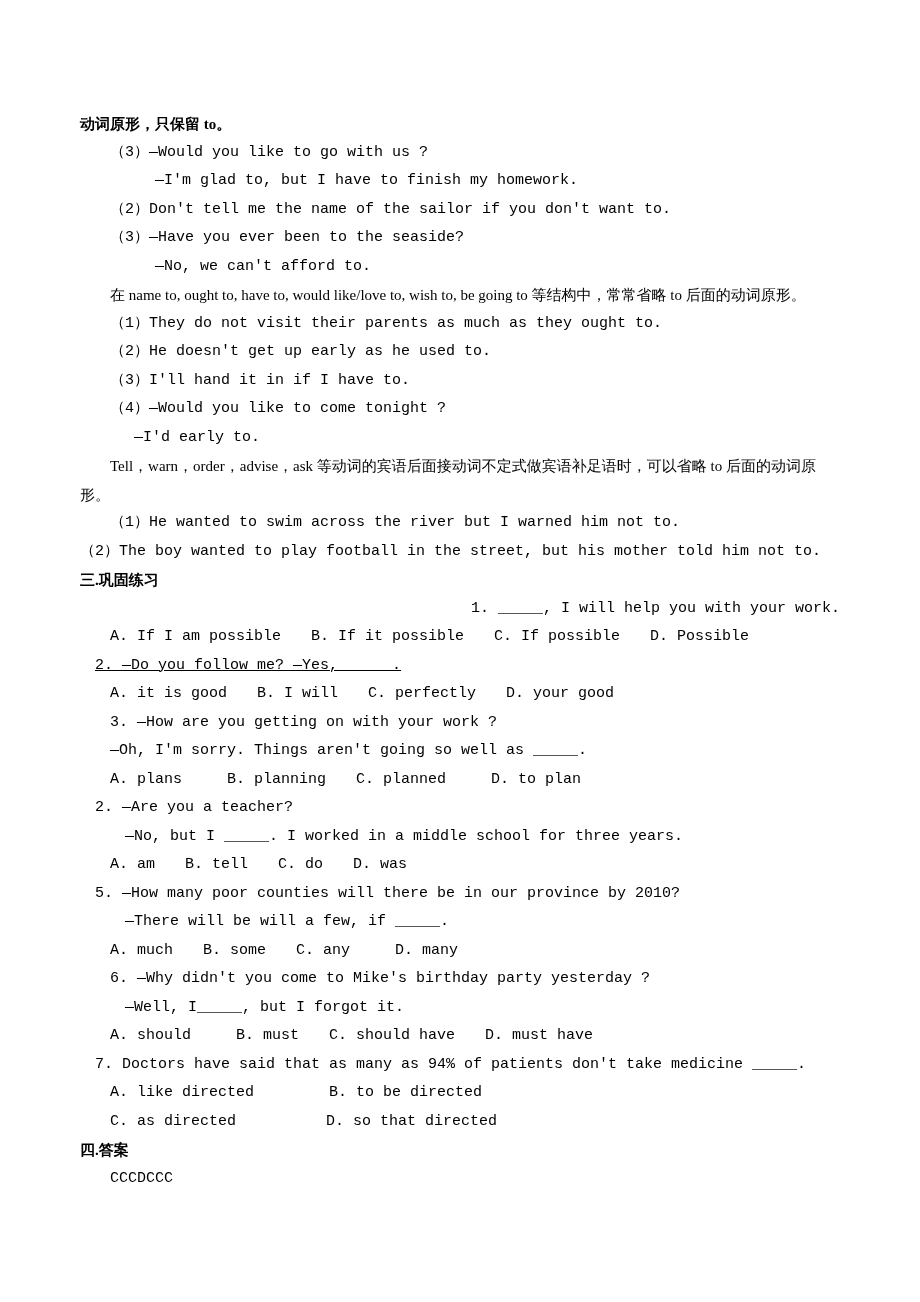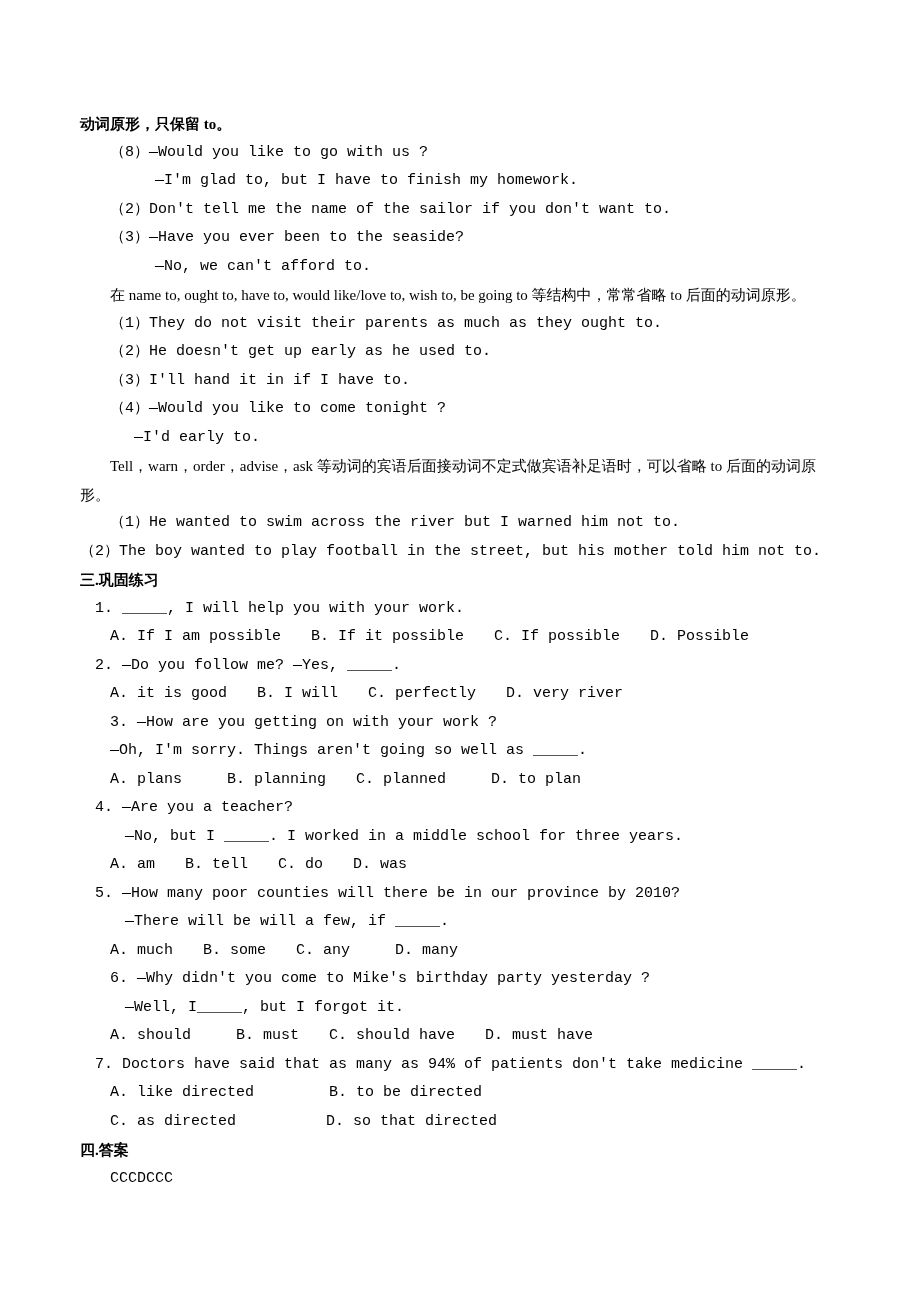--- a/index.html
+++ b/index.html
@@ -17,52 +17,52 @@
   .indent1 { padding-left: 2em; }
   .indent2 { padding-left: 3em; }
   .mono { font-family: "Courier New", Courier, monospace; }
   p { margin: 0; }
 </style>
 </head>
 <body>
 
 <p class="bold">动词原形，只保留 to。</p>
 
-<p class="indent1 mono">（8）—Would you like to go with us ?</p>
+<p class="indent1 mono">（3）—Would you like to go with us ?</p>
 <p class="indent2 mono">　　—I'm glad to, but I have to finish my homework.</p>
 <p class="indent1 mono">（2）Don't tell me the name of the sailor if you don't want to.</p>
 <p class="indent1 mono">（3）—Have you ever been to the seaside?</p>
 <p class="indent2 mono">　　—No, we can't afford to.</p>
 
 <p style="text-indent:2em;">在 name to, ought to, have to, would like/love to, wish to, be going to 等结构中，常常省略 to 后面的动词原形。</p>
 
 <p class="indent1 mono">（1）They do not visit their parents as much as they ought to.</p>
 <p class="indent1 mono">（2）He doesn't get up early as he used to.</p>
 <p class="indent1 mono">（3）I'll hand it in if I have to.</p>
 <p class="indent1 mono">（4）—Would you like to come tonight ?</p>
 <p class="indent1 mono">　 —I'd early to.</p>
 
 <p style="text-indent:2em;">Tell，warn，order，advise，ask 等动词的宾语后面接动词不定式做宾语补足语时，可以省略 to 后面的动词原形。</p>
 
 <p class="indent1 mono">（1）He wanted to swim across the river but I warned him not to.</p>
 <p class="mono">（2）The boy wanted to play football in the street, but his mother told him not to.</p>
 
 <p class="bold">三.巩固练习</p>
 
-<p class="mono" style="padding-left:1em;">1. _____, I will help you with your work.</p>
+<p class="mono" style="padding-left:1em;text-align:right;">1. _____, I will help you with your work.</p>
 <p class="indent1 mono">A. If I am possible　　B. If it possible　　C. If possible　　D. Possible</p>
 
-<p class="mono" style="padding-left:1em;">2. —Do you follow me? —Yes, _____.</p>
-<p class="indent1 mono">A. it is good　　B. I will　　C. perfectly　　D. very river</p>
+<p class="mono" style="padding-left:1em;text-decoration:underline;">2. —Do you follow me? —Yes, _____.</p>
+<p class="indent1 mono">A. it is good　　B. I will　　C. perfectly　　D. your good</p>
 
 <p class="indent1 mono">3. —How are you getting on with your work ?</p>
 <p class="indent1 mono">—Oh, I'm sorry. Things aren't going so well as _____.</p>
 <p class="indent1 mono">A. plans　　　B. planning　　C. planned　　　D. to plan</p>
 
-<p class="mono" style="padding-left:1em;">4. —Are you a teacher?</p>
+<p class="mono" style="padding-left:1em;">2. —Are you a teacher?</p>
 <p class="indent2 mono">—No, but I _____. I worked in a middle school for three years.</p>
 <p class="indent1 mono">A. am　　B. tell　　C. do　　D. was</p>
 
 <p class="mono" style="padding-left:1em;">5. —How many poor counties will there be in our province by 2010?</p>
 <p class="indent2 mono">—There will be will a few, if _____.</p>
 <p class="indent1 mono">A. much　　B. some　　C. any　　　D. many</p>
 
 <p class="indent1 mono">6. —Why didn't you come to Mike's birthday party yesterday ?</p>
 <p class="indent2 mono">—Well, I_____, but I forgot it.</p>
 <p class="indent1 mono">A. should　　　B. must　　C. should have　　D. must have</p>

